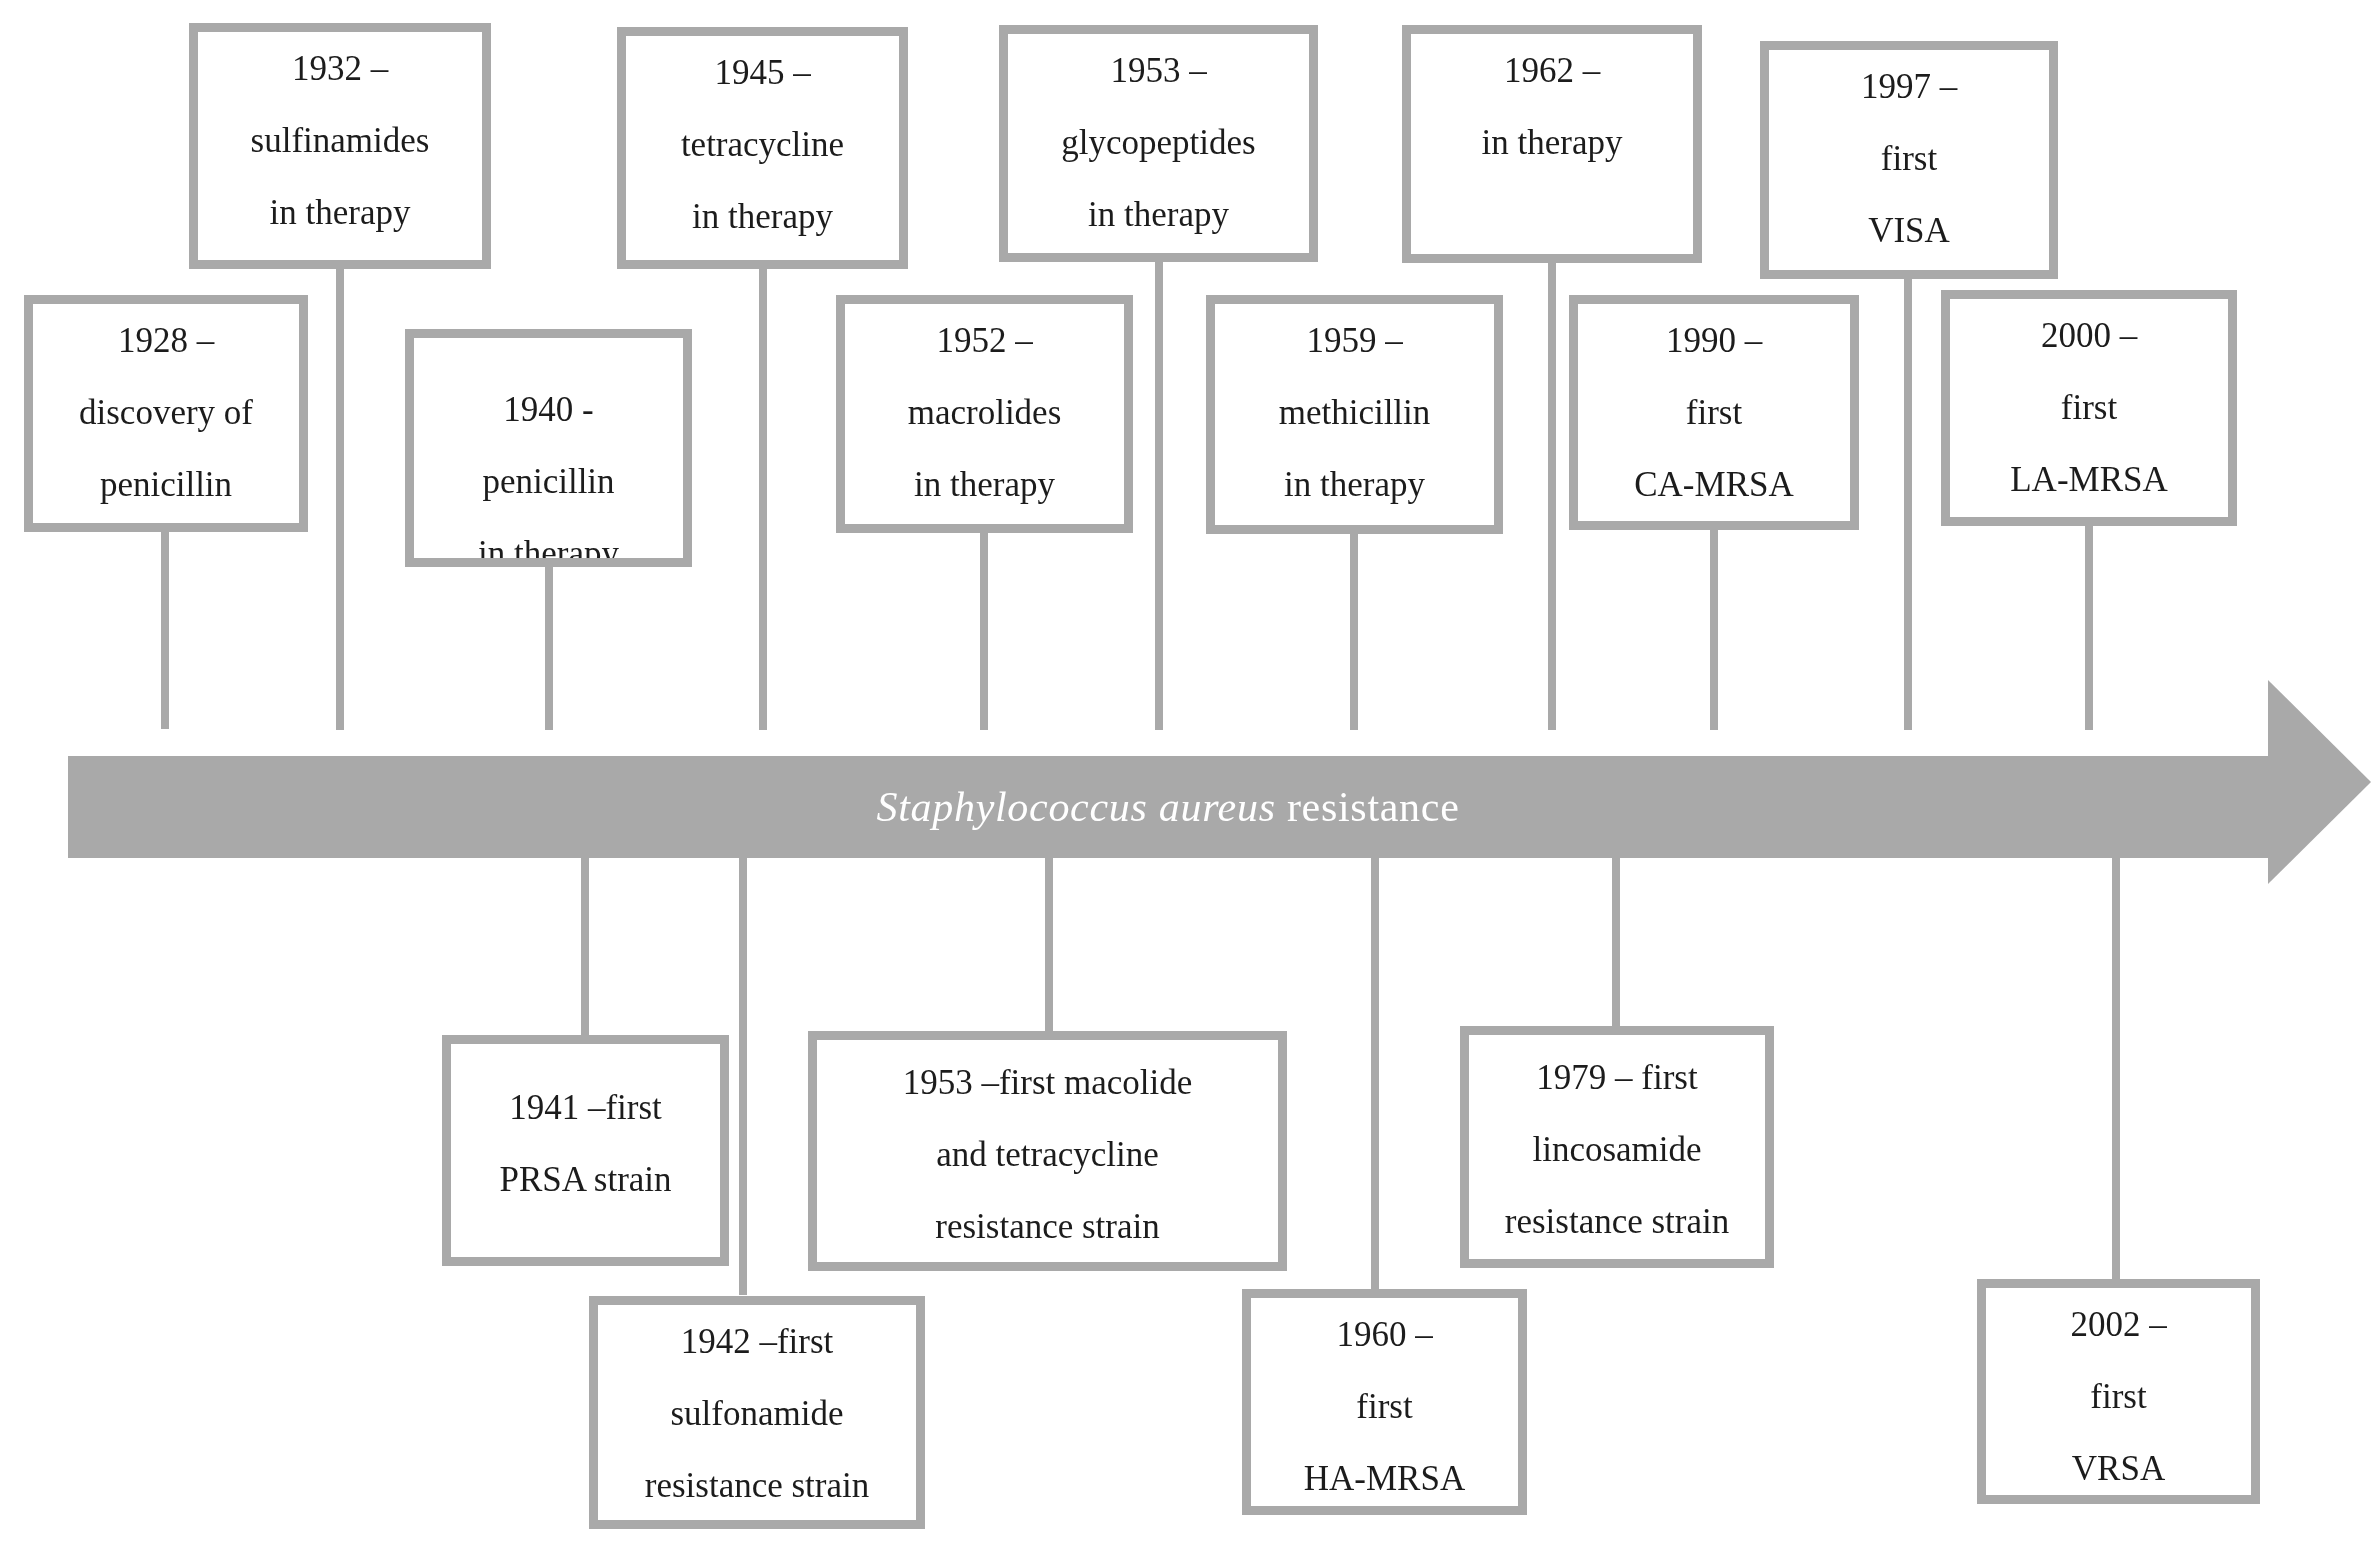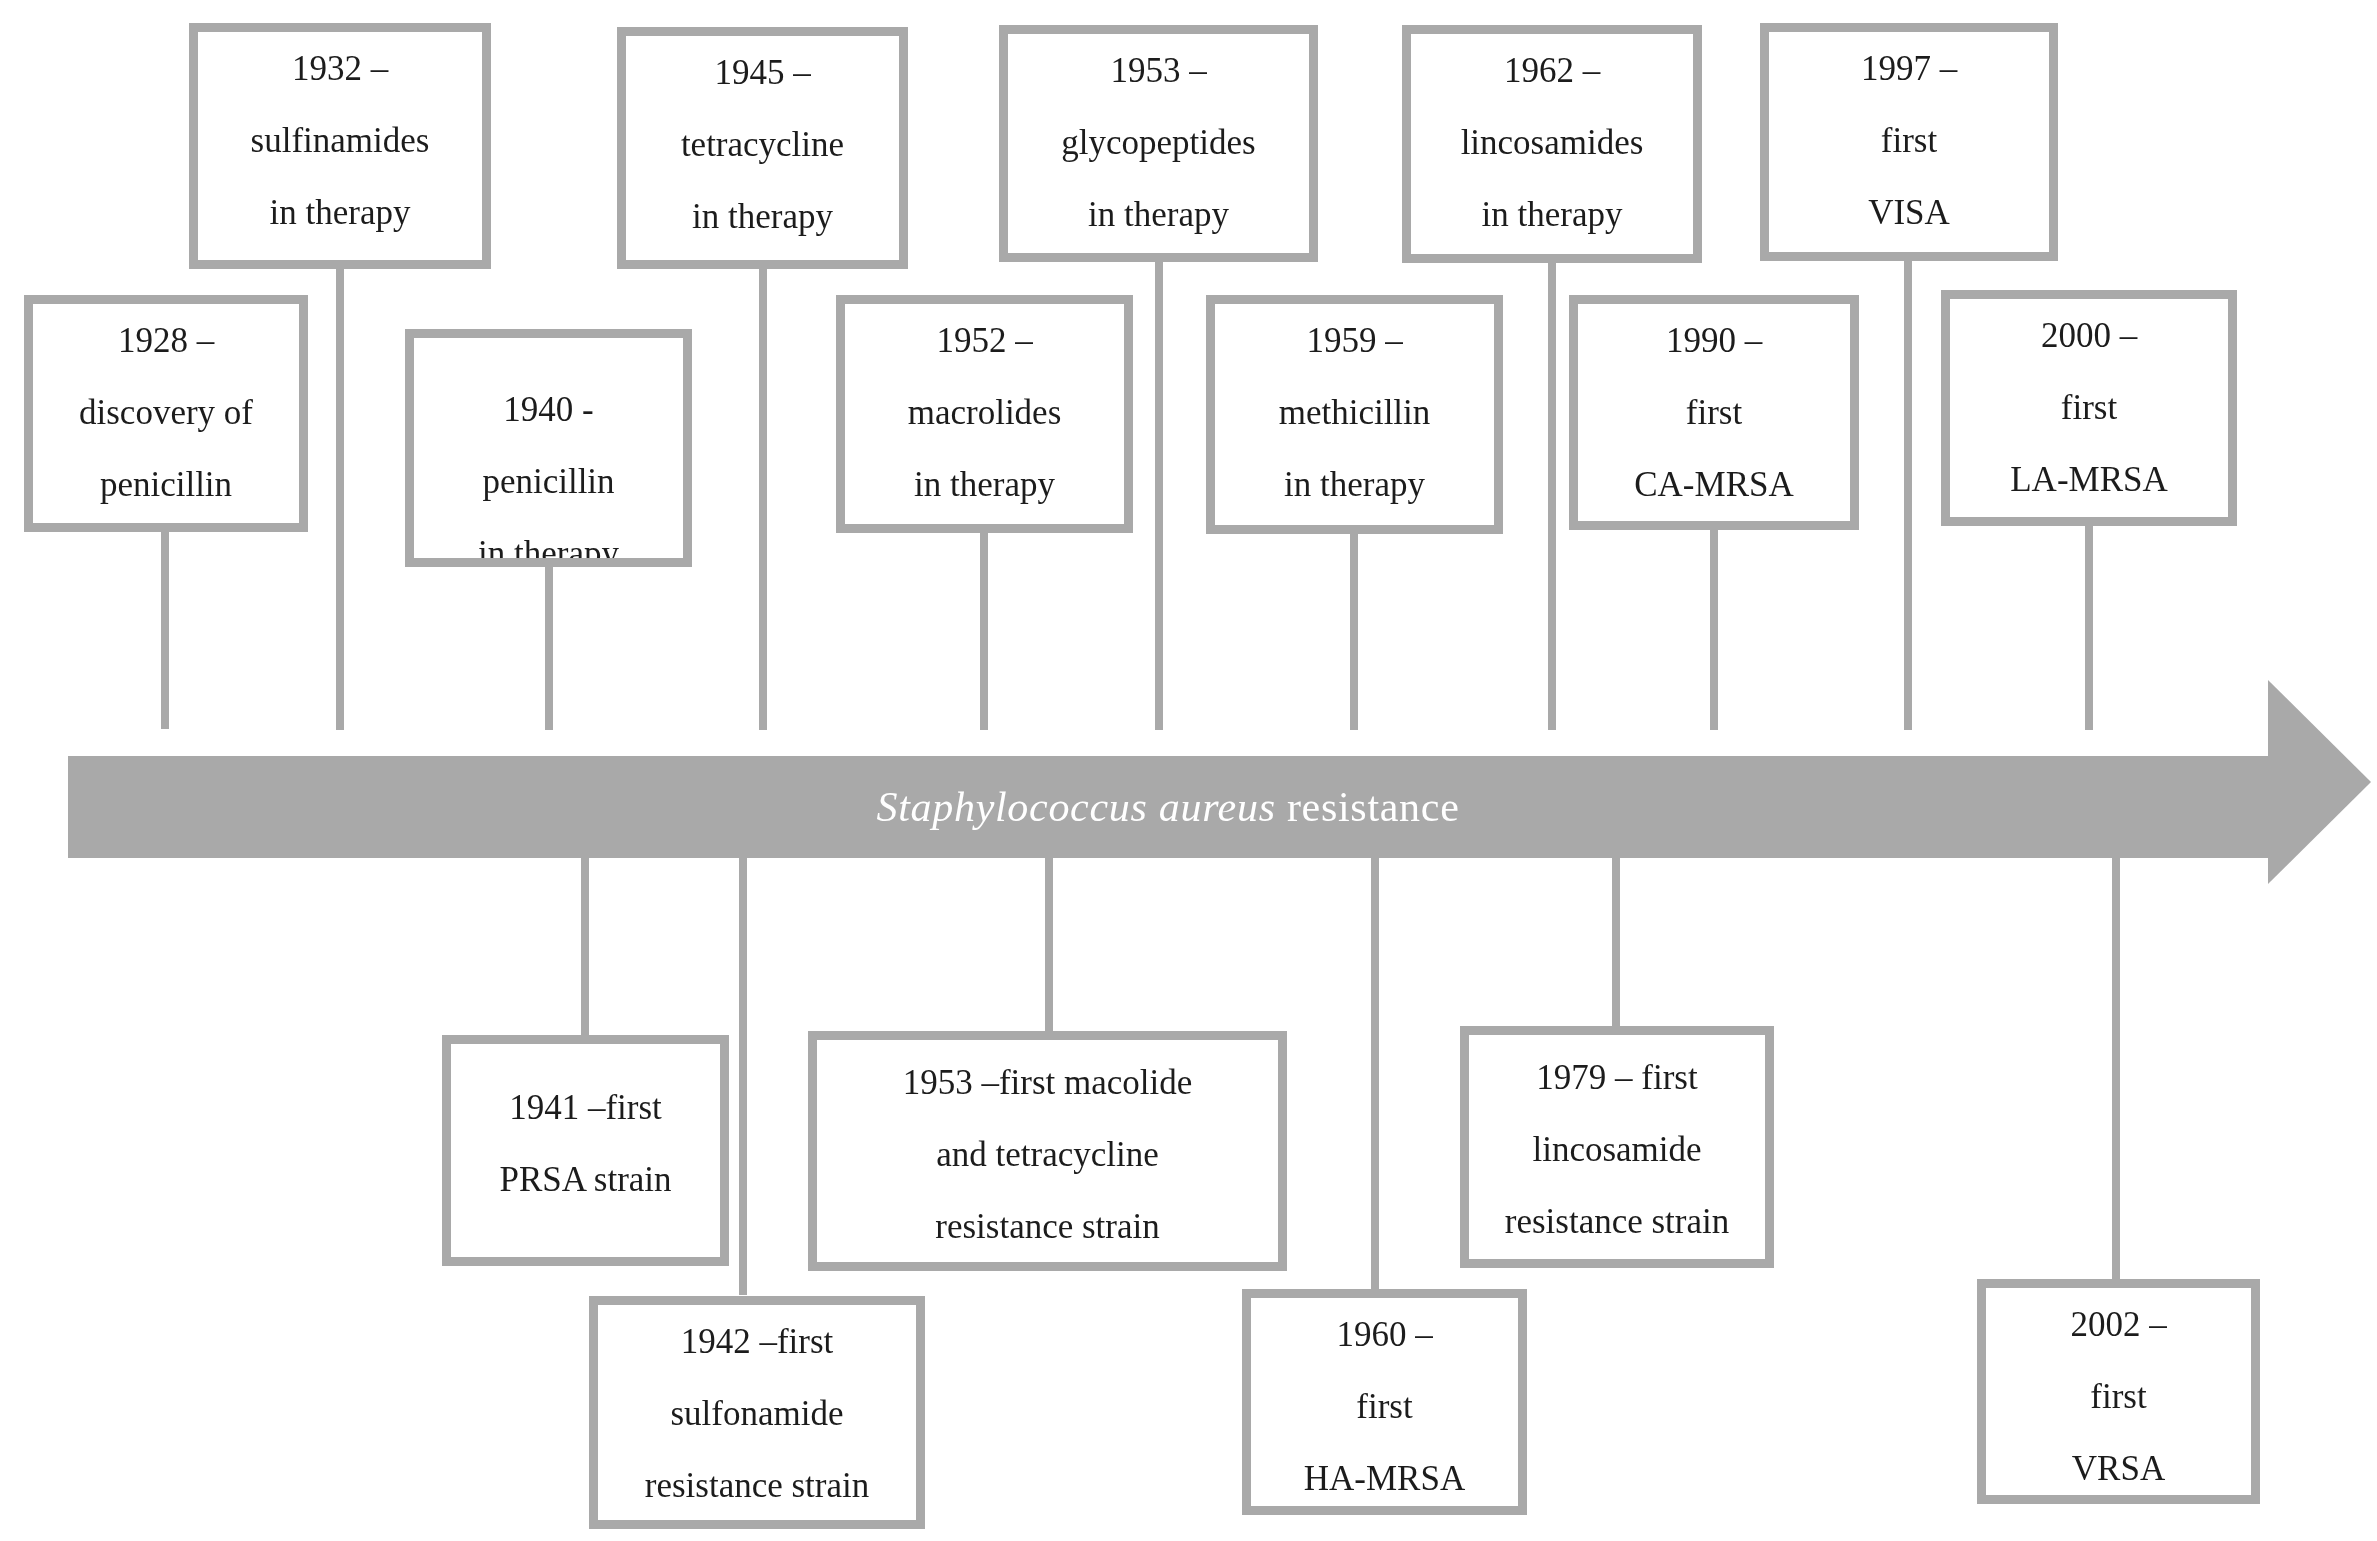--- a/index.html
+++ b/index.html
@@ -80,24 +80,23 @@
     <span class="ln">tetracycline</span>
     <span class="ln">in therapy</span>
   </div>
   <div class="box pt2" style="left:999px; top:25px; width:319px; height:237px;">
     <span class="ln">1953 –</span>
     <span class="ln">glycopeptides</span>
     <span class="ln">in therapy</span>
   </div>
   <div class="box pt2" style="left:1402px; top:25px; width:300px; height:238px;">
     <span class="ln">1962 –</span>
-    <span class="ln">lincosamides</span>
     <span class="ln">in therapy</span>
   </div>
-  <div class="box pt2" style="left:1760px; top:23px; width:298px; height:238px;">
+  <div class="box pt2" style="left:1760px; top:41px; width:298px; height:238px;">
     <span class="ln">1997 –</span>
     <span class="ln">first</span>
     <span class="ln">VISA</span>
   </div>
 
   <div class="box pt2" style="left:24px; top:295px; width:284px; height:237px;">
     <span class="ln">1928 –</span>
     <span class="ln">discovery of</span>
     <span class="ln">penicillin</span>
   </div>

